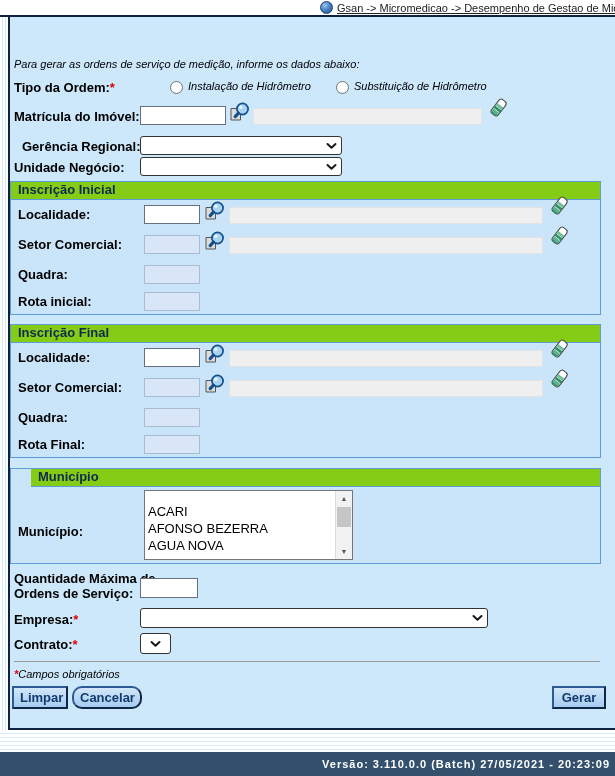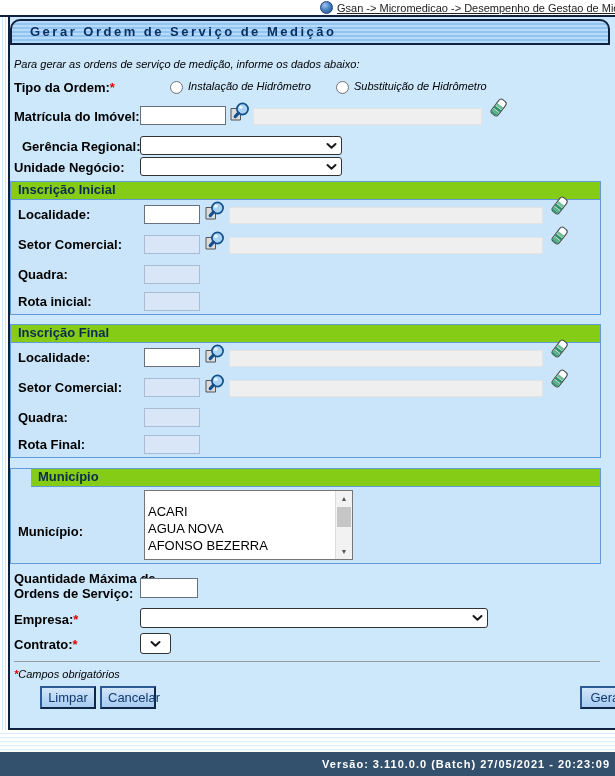--- a/index.html
+++ b/index.html
@@ -57,39 +57,38 @@
     font-size:7px;color:#555;text-align:center;line-height:15px;cursor:pointer;}
   .sthumb{position:absolute;left:1px;top:16px;width:14px;height:20px;background:#c6c6c6;cursor:pointer;}
   
   .radio{position:absolute;width:13px;height:13px;border-radius:50%;
     border:1px solid #767676;background:radial-gradient(circle at 40% 35%,#ffffff 55%,#e2e2e2 100%);
     box-sizing:border-box;cursor:pointer;}
   
   .btn{position:absolute;height:23px;box-sizing:border-box;
     background:linear-gradient(#d2e6f9,#a6ccf0);
     border:2px solid #2d5a93;border-right-color:#0f2747;border-bottom-color:#0f2747;
-    color:#123a6d;font-weight:normal;font-size:13px;text-align:center;line-height:19px;cursor:pointer;
-    font-family:inherit;padding:0 6px;margin-left:28px;}
+    color:#123a6d;font-weight:bold;font-size:13px;text-align:center;line-height:19px;cursor:pointer;
+    font-family:inherit;padding:0 6px;}
   .divider{position:absolute;border-top:1px solid #9a9a9a;height:0;}
 </style>
 </head>
 <body>
 
 <div class="topbar">
   <div class="crumbwrap">
     <span class="gsan-ico"></span>
     <span class="crumb">Gsan -&gt; Micromedicao -&gt; Desempenho de Gestao de Micromedicao -&gt; Gerar Ordem de Servico de Medicao</span>
   </div>
 </div>
 
 <div class="left-stripes"></div>
 
 <div class="frame">
 
-  <div class="title-tab">Gerar Ordem de Serviço de Medição</div>
 
   <div class="txt" style="left:4px;top:41px;">Para gerar as ordens de serviço de medição, informe os dados abaixo:</div>
 
   <div class="lbl" style="left:4px;top:63px;"><span>Tipo da Ordem:</span><span class="req">*</span></div>
   <span class="radio" style="left:160px;top:64px;"></span>
   <div class="txt" style="left:178px;top:63px;">Instalação de Hidrômetro</div>
   <span class="radio" style="left:326px;top:64px;"></span>
   <div class="txt" style="left:344px;top:63px;">Substituição de Hidrômetro</div>
 
   <div class="lbl" style="left:4px;top:92px;">Matrícula do Imóvel:</div>
@@ -234,22 +233,22 @@
     <div class="lbl" style="left:7px;top:112px;">Rota Final:</div>
     <div class="input-dis" style="left:133px;top:110px;width:56px;height:19px;"></div>
   </div>
 
   <div class="section" style="top:451px;height:96px;padding-left:20px;">
     <div class="section-h">Município</div>
     <div class="lbl" style="left:7px;top:55px;">Município:</div>
     <div class="listbox" style="left:133px;top:21px;width:209px;height:70px;">
       <div class="lb-blank"></div>
       <div class="lb-opt">ACARI</div>
+      <div class="lb-opt">AFONSO BEZERRA</div>
       <div class="lb-opt">AGUA NOVA</div>
-      <div class="lb-opt">AFONSO BEZERRA</div>
       <div class="sbar">
         <div class="sbtn" style="top:0;">▲</div>
         <div class="sthumb"></div>
         <div class="sbtn" style="bottom:0;">▼</div>
       </div>
     </div>
   </div>
 
   <div class="lbl" style="left:4px;top:554px;">Quantidade Máxima de</div>
   <div class="lbl" style="left:4px;top:569px;">Ordens de Serviço:</div>
@@ -268,19 +267,19 @@
     <span class="chev" style="right:9px;"><svg width="11" height="7" viewBox="0 0 11 7">
           <path d="M1.5 1.5 L5.5 5.3 L9.5 1.5" fill="none" stroke="#1a1a1a" stroke-width="2" stroke-linecap="round" stroke-linejoin="round"></path>
         </svg></span>
   </div>
 
   <div class="divider" style="left:4px;top:644px;width:586px;"></div>
 
   <div class="txt" style="left:4px;top:651px;"><span class="req">*</span><span>Campos obrigatórios</span></div>
 
   <button class="btn" style="left:2px;top:669px;width:56px;">Limpar</button>
-  <button class="btn" style="left:62px;top:669px;width:56px;">Cancelar</button>
+  <button class="btn" style="left:62px;top:669px;width:70px;border-radius:10px;">Cancelar</button>
   <button class="btn" style="left:542px;top:669px;width:54px;">Gerar</button>
 
 </div>
 
 <div class="bottom-stripes"></div>
 <div class="footer">Versão: 3.110.0.0 (Batch) 27/05/2021 - 20:23:09</div>
 
 </body></html>

